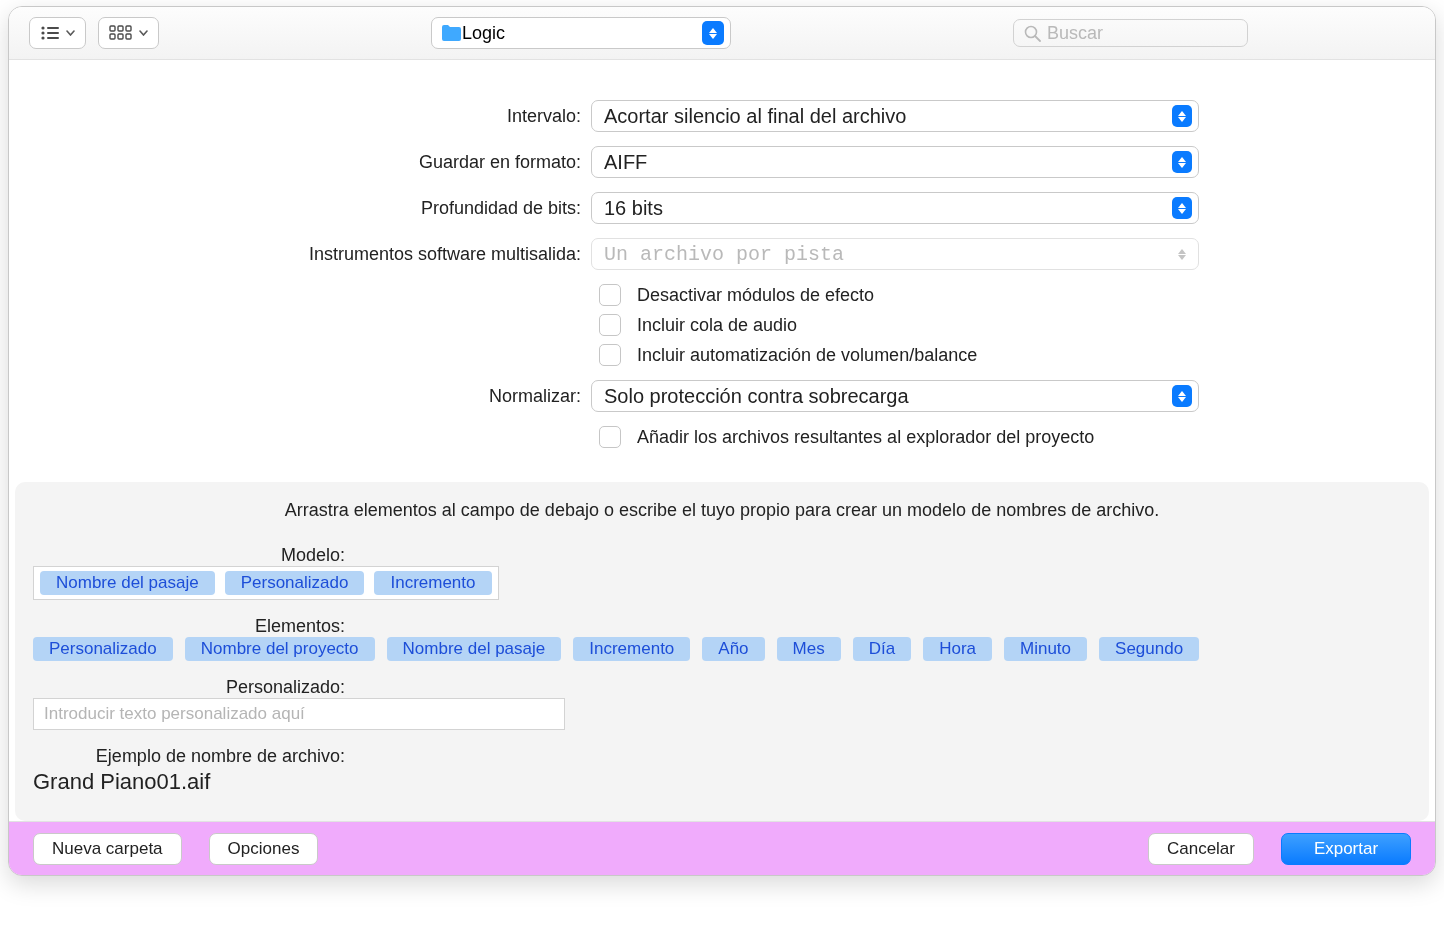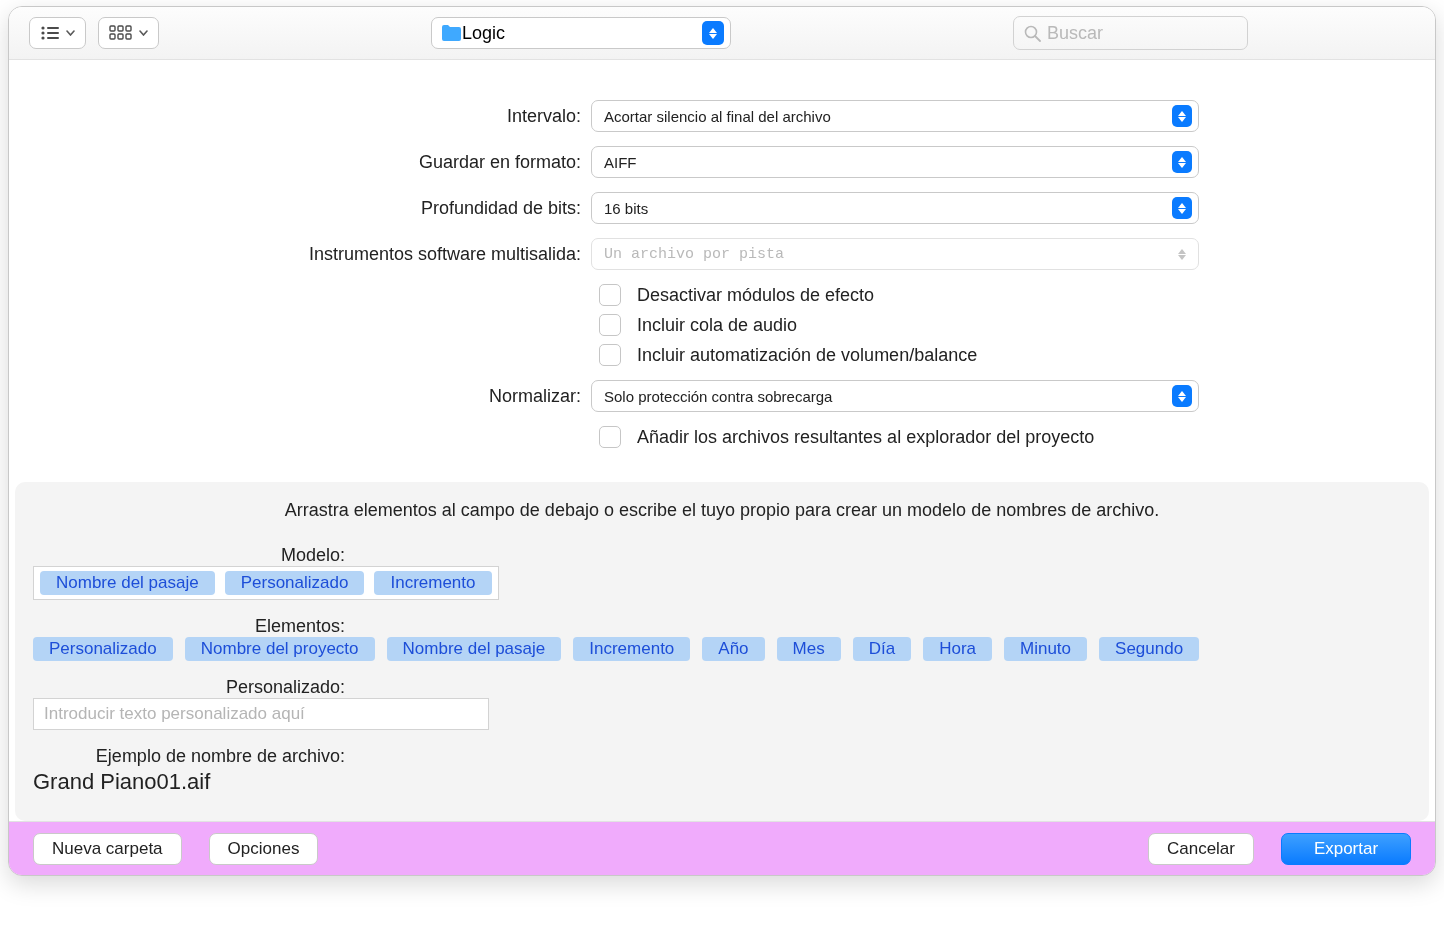--- a/index.html
+++ b/index.html
@@ -70,21 +70,21 @@
     gap:1px;
   }
   .up-down span {
     width:0;height:0;border-left:4px solid transparent;border-right:4px solid transparent;
   }
   .up-down .u { border-bottom:5px solid #fff; }
   .up-down .d { border-top:5px solid #fff; }
 
   .search {
     width: 235px;
-    height: 34px;
+    height: 28px;
     border: 1px solid #d2d2d2;
     border-radius: 7px;
     display:flex;
     align-items:center;
     gap:6px;
     padding:8px 10px;
     color:#b9b9b9;
     margin-left: 270px;
   }
   .search svg { flex-shrink:0; }
@@ -114,21 +114,21 @@
     background: #fff;
     display:flex;
     align-items:center;
     padding: 0 6px 0 12px;
     justify-content: space-between;
   }
   .select.disabled {
     border-color:#e1e1e1;
     color:#b9b9b9;
   }
-  .select-text { font-size:15px; color:#222; }
+  .select-text { font-size:20px; color:#222; }
   .select.disabled .select-text { color:#b9b9b9;font-family:Liberation Mono, monospace; }
   .select .up-down-sm {
     width: 20px; height: 22px;
     border-radius:5px;
     background:#0a7bff;
     display:flex;flex-direction:column;align-items:center;justify-content:center;gap:1px;
   }
   .select.disabled .up-down-sm {
     background:transparent;
   }
@@ -195,21 +195,21 @@
     color:#1d4ed8;
     white-space:nowrap;
   }
   .tokens {
     flex:1;
     display:flex;
     flex-wrap:wrap;
     gap:10px 12px;
   }
   .custom-input {
-    width:456px;height:32px;border:1px solid #d3d3d3;background:#fff;
+    width:532px;height:32px;border:1px solid #d3d3d3;background:#fff;
     padding:0 10px;font-size:17px;color:#b5b5b5;
     display:flex;align-items:center;
   }
   .example-text { font-size:22px;color:#222;padding-top:2px; }
 
   
   .footer {
     margin-top:auto;
     height:70px;
     border-top:1px solid #e2e2e2;

